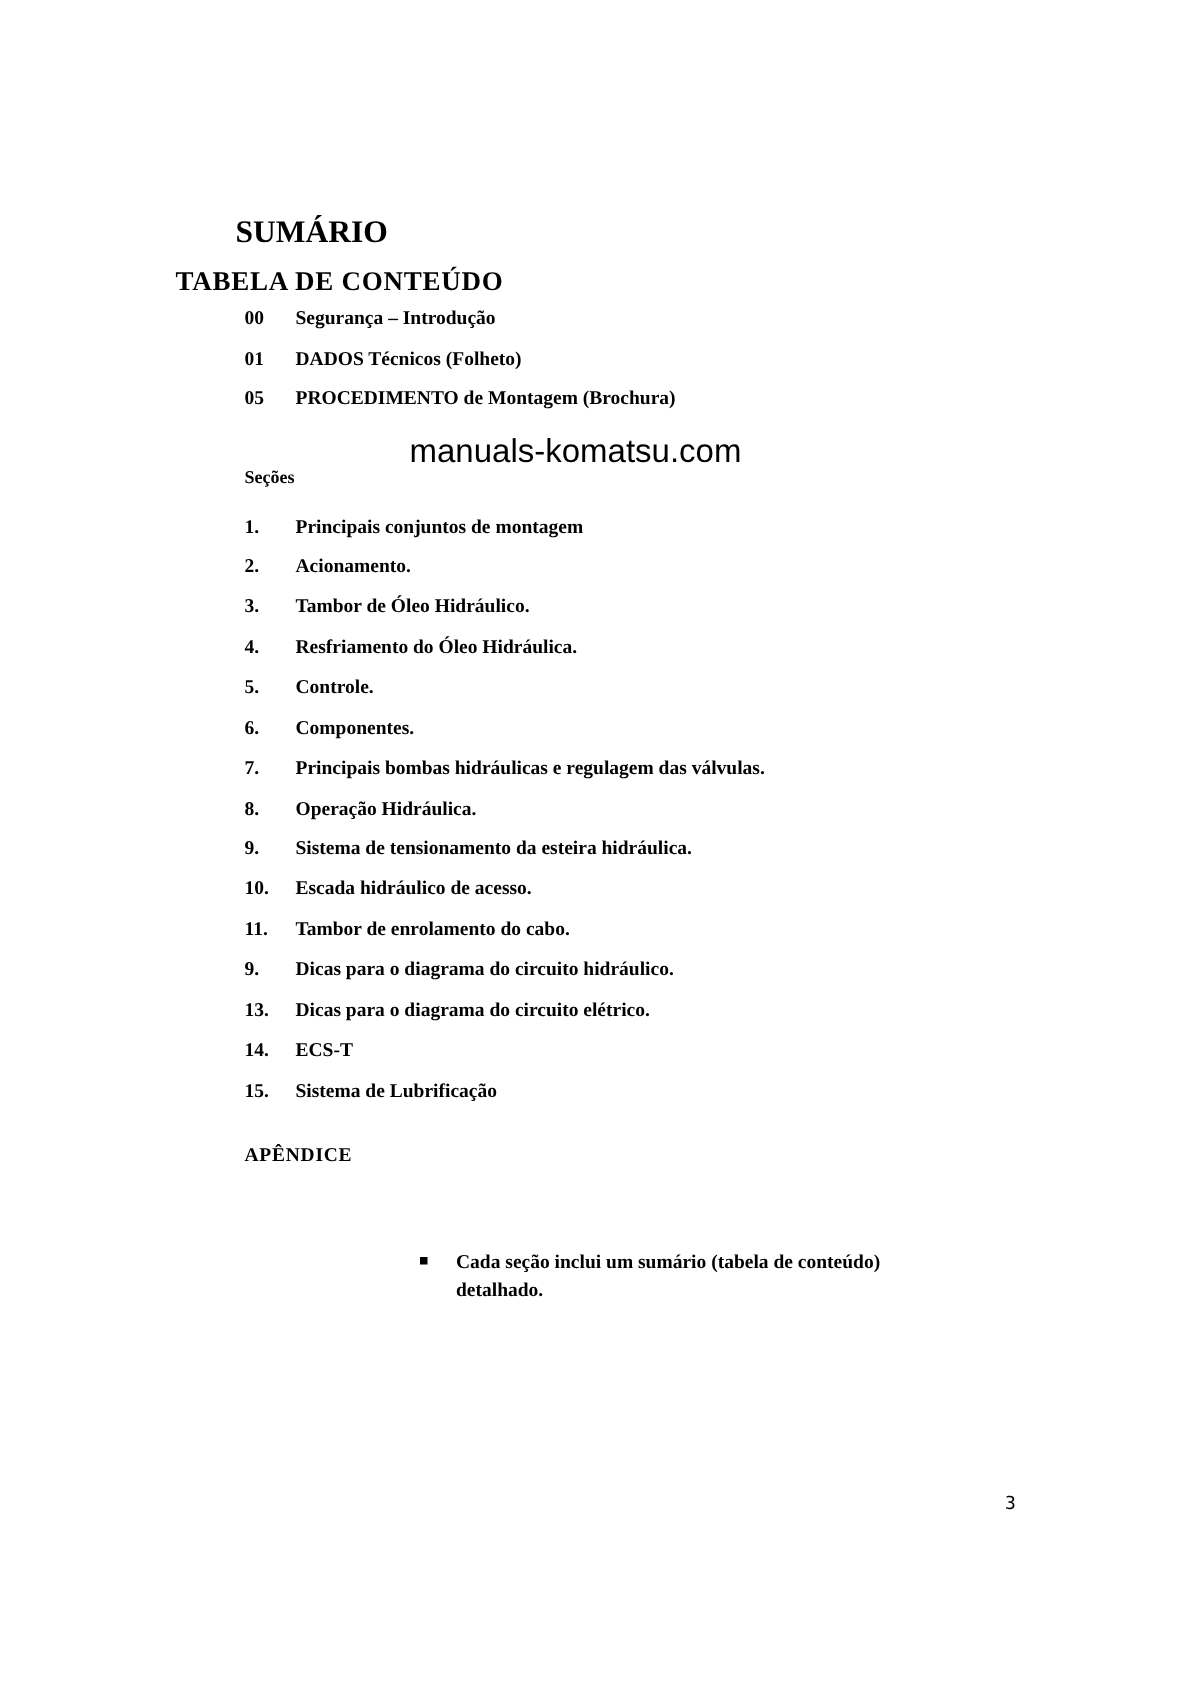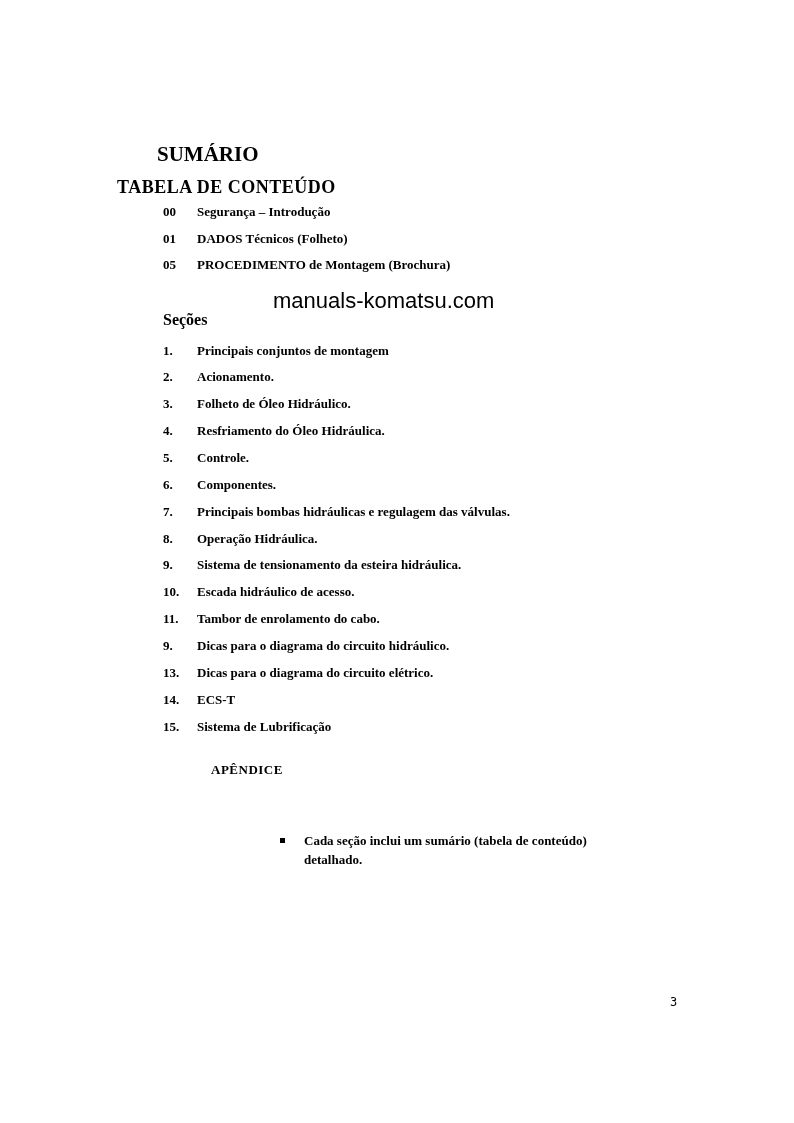--- a/index.html
+++ b/index.html
@@ -6,22 +6,22 @@
   body { width: 794px; height: 1123px; position: relative; overflow: hidden;
          font-family: "Liberation Serif", "DejaVu Serif", serif; color: #000; }
   .abs { position: absolute; white-space: nowrap; }
   .title { left: 117px; top: 142px; font-size: 21px; font-weight: bold; letter-spacing: 0px; margin-left: 40px; }
   .subtitle { left: 117px; top: 177px; font-size: 18px; font-weight: bold; letter-spacing: 0.5px; }
   .row { position: absolute; left: 163px; font-size: 13px; font-weight: bold; white-space: nowrap; }
   .row .num { position: absolute; left: 0; top: 0; }
   .row .txt { position: absolute; left: 34px; top: 0; }
   .watermark { left: 273px; top: 274px; font-family: "Liberation Sans", "DejaVu Sans", sans-serif;
                font-size: 22px; font-weight: normal; color: #000; margin-top: 14px; }
-  .sections-heading { left: 163px; top: 311px; font-size: 16px; font-weight: bold; }
-  .appendix { left: 163px; top: 762px; font-size: 13px; font-weight: bold; letter-spacing: 0.5px; margin-left: 48px; }
+  .sections-heading { left: 163px; top: 311px; font-size: 12px; font-weight: bold; }
+  .appendix { left: 163px; top: 762px; font-size: 13px; font-weight: bold; letter-spacing: 0.5px; }
   .note { left: 280px; top: 833px; font-size: 13px; font-weight: bold; }
   .note .bullet { position: absolute; left: 0; top: 5px; width: 5px; height: 5px; background: #000; }
   .note .line { position: absolute; left: 24px; white-space: nowrap; text-align: center; }
   .pageno { left: 670px; top: 995px; font-family: "DejaVu Sans Mono", monospace; font-size: 12px; }
   .pagecode { left: 766px; top: 1148px; font-family: "DejaVu Sans Mono", monospace; font-size: 17px; letter-spacing: 1px; }
 </style>
 </head>
 <body>
 
 <div class="abs title">SUMÁRIO</div>
@@ -47,21 +47,21 @@
 <div class="row" style="top:343px">
   <span class="num">1.</span>
   <span class="txt">Principais conjuntos de montagem</span>
 </div>
 <div class="row" style="top:369px">
   <span class="num">2.</span>
   <span class="txt">Acionamento.</span>
 </div>
 <div class="row" style="top:396px">
   <span class="num">3.</span>
-  <span class="txt">Folheto de Óleo Hidráulico.</span>
+  <span class="txt">Tambor de Óleo Hidráulico.</span>
 </div>
 <div class="row" style="top:423px">
   <span class="num">4.</span>
   <span class="txt">Resfriamento do Óleo Hidráulica.</span>
 </div>
 <div class="row" style="top:450px">
   <span class="num">5.</span>
   <span class="txt">Controle.</span>
 </div>
 <div class="row" style="top:477px">

